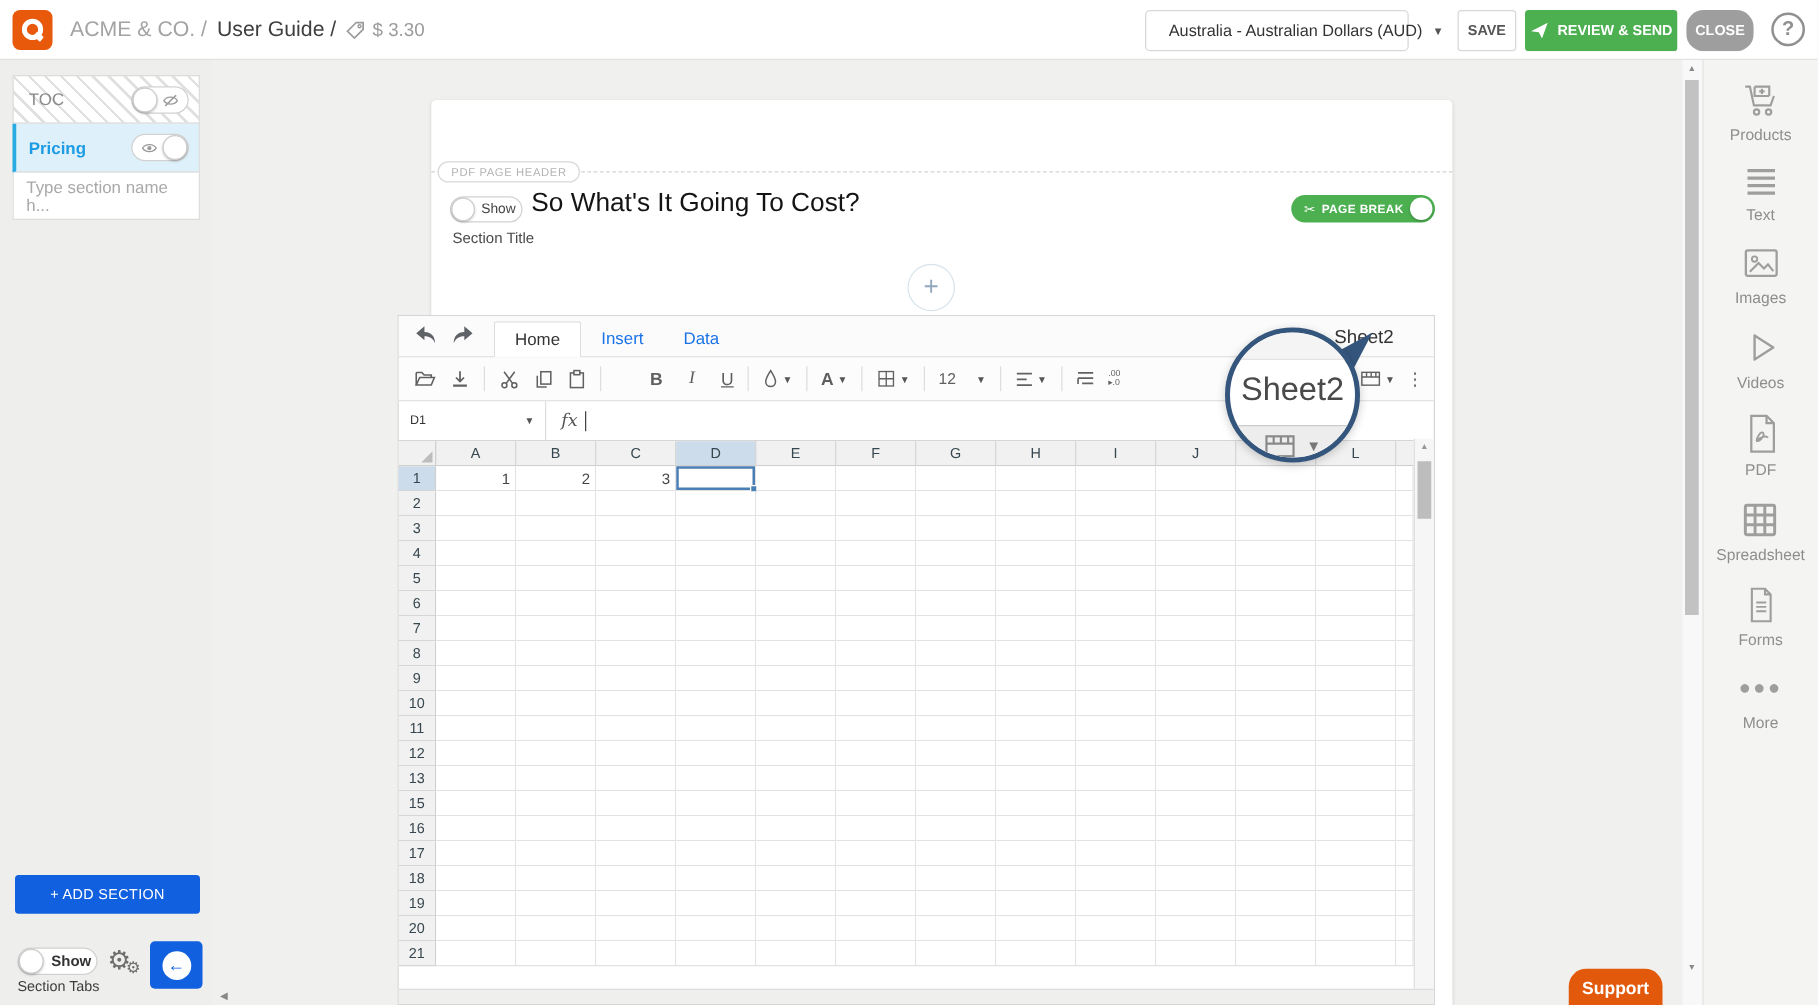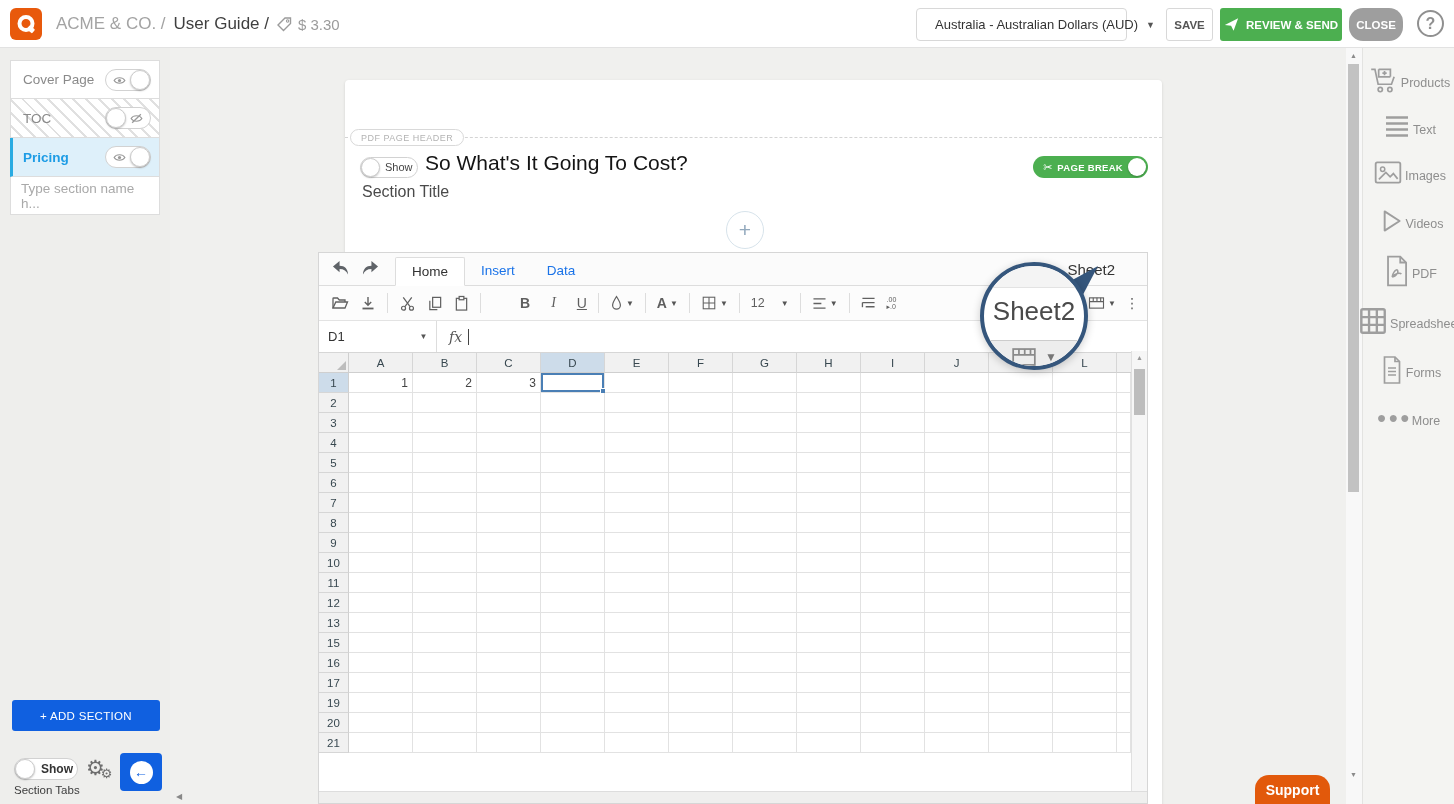--- a/index.html
+++ b/index.html
@@ -48,21 +48,21 @@
 
   
   .canvas { position:absolute; left:170px; top:48px; width:1176px; height:756px; background:#f0f0ee; overflow:hidden; }
   .page { position:absolute; left:175px; top:32px; width:817px; height:730px; background:#fff; border-radius:4px 4px 0 0; box-shadow:0 1px 3px rgba(0,0,0,.13); }
   .pdf-dash { position:absolute; left:0; right:0; top:57px; border-top:1px dashed #d4d4d4; }
   .pdf-pill { position:absolute; left:5px; top:49px; height:17px; padding:0 10px; background:#fff; border:1px solid #d9d9d9; border-radius:9px; font-size:9px; color:#b3b3b3; letter-spacing:.5px; display:flex; align-items:center; }
   .title-show { position:absolute; left:15px; top:77px; width:58px; height:21px; border:1px solid #d2d2d2; border-radius:11px; background:#fff; cursor:pointer; }
   .title-show .knob { position:absolute; left:0; top:0; width:19px; height:19px; border-radius:50%; background:#fff; border:1px solid #ccc; box-shadow:0 1px 2px rgba(0,0,0,.2); }
   .title-show .lbl { position:absolute; left:24px; top:3px; font-size:11px; color:#444; }
   .page-title { position:absolute; left:80px; top:71px; font-size:21px; color:#141414; }
-  .sectitle-lbl { position:absolute; left:17px; top:103px; font-size:16px; color:#4a4a4a; }
+  .sectitle-lbl { position:absolute; left:17px; top:103px; font-size:12px; color:#4a4a4a; }
   .pagebreak { position:absolute; right:14px; top:76px; height:22px; background:#4caf50; border-radius:11px; display:flex; align-items:center; gap:5px; padding:0 2px 0 10px; cursor:pointer; }
   .pagebreak .txt { color:#fff; font-size:9.5px; font-weight:bold; letter-spacing:.3px; }
   .pagebreak .sc { color:#fff; font-size:11px; }
   .pagebreak .knob { width:18px; height:18px; border-radius:50%; background:#fff; box-shadow:0 1px 2px rgba(0,0,0,.25); }
   .add-block { position:absolute; left:381px; top:131px; width:38px; height:38px; border:1px solid #d7e3eb; border-radius:50%; background:#fff; color:#93a9bd; font-size:21px; font-weight:300; display:flex; align-items:center; justify-content:center; cursor:pointer; }
 
   
   .sheet { position:absolute; left:148px; top:204px; width:830px; height:552px; background:#fff; border:1px solid #d6d6d6; }
   .ss-tabbar { position:relative; height:33px; background:#fbfbfb; border-bottom:1px solid #ddd; display:flex; align-items:flex-end; }
   .ss-undo { position:absolute; left:12px; top:7px; cursor:pointer; } .ss-redo { position:absolute; left:42px; top:7px; cursor:pointer; }
@@ -73,21 +73,21 @@
   .ss-toolbar { position:relative; height:35px; background:#fcfcfc; border-bottom:1px solid #e3e3e3; display:flex; align-items:center; padding-left:12px; gap:11px; }
   .tb-sep { width:1px; height:20px; background:#ddd; }
   .tb-ic { display:flex; align-items:center; gap:3px; cursor:pointer; color:#616161; }
   .tb-txt { font-size:14px; color:#5f5f5f; cursor:pointer; }
   .tb-txt.b { font-weight:bold; } .tb-txt.i { font-style:italic; font-family:"Liberation Serif",serif; } .tb-txt.u { text-decoration:underline; }
   .dd { font-size:8px; color:#555; }
   .numfmt { font-size:7px; line-height:7px; color:#5f5f5f; cursor:pointer; }
   .tb-right { position:absolute; right:8px; display:flex; align-items:center; gap:9px; }
   .vdots { font-size:14px; color:#616161; letter-spacing:0; cursor:pointer; }
   .ss-fbar { height:32px; border-bottom:1px solid #d6d6d6; display:flex; align-items:center; }
-  .namebox { width:92px; height:100%; display:flex; align-items:center; padding-left:9px; font-size:13px; color:#333; }
+  .namebox { width:92px; height:100%; display:flex; align-items:center; padding-left:9px; font-size:10px; color:#333; }
   .namebox-dd { width:26px; height:100%; display:flex; align-items:center; justify-content:center; border-right:1px solid #ddd; cursor:pointer; }
   .fx { margin-left:12px; font-family:"DejaVu Serif",serif; font-style:italic; font-size:14px; color:#555; }
   .caret { margin-left:6px; width:1px; height:16px; background:#444; }
   .ss-grid { position:relative; }
   .hdr-row { display:flex; height:20px; background:#f1f1f1; }
   .corner { width:30px; border-right:1px solid #cfcfcf; border-bottom:1px solid #cfcfcf; position:relative; background:#f1f1f1; cursor:pointer; }
   .corner:after { content:""; position:absolute; right:2px; bottom:2px; border-left:9px solid transparent; border-bottom:9px solid #bdbdbd; }
   .colhdr { width:64px; border-right:1px solid #d6d6d6; border-bottom:1px solid #cfcfcf; font-size:11.5px; color:#37474f; display:flex; align-items:center; justify-content:center; cursor:pointer; }
   .colhdr.sel { background:#cddcea; }
   .hdr-sliver { flex:1; border-bottom:1px solid #cfcfcf; margin-right:16px; }
@@ -105,21 +105,21 @@
 
   
   .mag-pointer { position:absolute; left:700px; top:160px; pointer-events:none; }
   .magnifier { position:absolute; left:810px; top:214px; width:108px; height:108px; border-radius:50%; border:4px solid #35567c; background:#fff; overflow:hidden; box-shadow:0 2px 8px rgba(0,0,0,.2); }
   .magnifier .band-top { position:absolute; left:0; right:0; top:0; height:22px; background:#f4f4f4; border-bottom:1px solid #e3e3e3; }
   .magnifier .mtext { position:absolute; left:0; right:0; top:30px; text-align:center; font-size:26px; color:#4a4a4a; }
   .magnifier .band-bot { position:absolute; left:0; right:0; top:74px; bottom:0; background:#ededed; border-top:1px solid #ccc; display:flex; align-items:flex-start; justify-content:center; gap:8px; padding-top:5px; }
 
   
   .rsb { position:absolute; left:1362px; top:48px; width:92px; height:756px; background:#f4f4f2; border-left:1px solid #e3e3e1; display:flex; flex-direction:column; align-items:center; padding-top:16px; }
-  .tool { display:flex; align-items:center; margin-bottom:17px; cursor:pointer; }
+  .tool { display:flex; flex-direction:column; align-items:center; margin-bottom:17px; cursor:pointer; }
   .tool .tlabel { margin-top:5px; font-size:12.5px; color:#8e8e8e; }
   .tool .dots { font-size:16px; color:#9e9e9e; letter-spacing:2px; height:30px; display:flex; align-items:center; }
 
   
   .main-vscroll { position:absolute; left:1346px; top:48px; width:16px; height:756px; background:#f8f8f8; }
   .main-vscroll .up { position:absolute; top:4px; left:4px; font-size:7px; color:#8a8a8a; }
   .main-vscroll .dn { position:absolute; bottom:26px; left:4px; font-size:7px; color:#8a8a8a; }
   .main-vscroll .thumb { position:absolute; top:16px; left:2px; width:11px; height:428px; background:#c2c2c2; cursor:pointer; }
   .hscroll-left { position:absolute; left:6px; top:744px; font-size:8px; color:#888; }
   .support { position:absolute; left:1255px; top:775px; width:75px; height:29px; background:#e2590b; border-radius:14px 14px 0 0; color:#fff; font-size:14px; font-weight:bold; display:flex; align-items:center; justify-content:center; cursor:pointer; z-index:60; }
@@ -165,30 +165,20 @@
     <svg width="15" height="15" viewBox="0 0 18 18">
         <path d="M1 9.5 L17 1.5 L11.5 16.5 L8.5 10.5 Z" fill="#fff"></path>
       </svg>
     <span>REVIEW &amp; SEND</span>
   </div>
   <div class="btn btn-close">CLOSE</div>
   <div class="help">?</div>
 </header>
 
 <aside class="lsb">
-  <div class="sec-card">
-    <span class="sec-label">Cover Page</span>
-    <span class="tgl">
-      <svg class="eye" width="13" height="13" viewBox="0 0 12 12">
-          <path d="M1 6 C3 2.6 9 2.6 11 6 C9 9.4 3 9.4 1 6 Z" fill="none" stroke="#9a9a9a" stroke-width="1"></path>
-          <circle cx="6" cy="6" r="1.5" fill="#9a9a9a"></circle>
-        </svg>
-      <span class="knob r"></span>
-    </span>
-  </div>
   <div class="sec-card sec-toc">
     <span class="sec-label">TOC</span>
     <span class="tgl">
       <svg class="eye rt" width="13" height="13" viewBox="0 0 12 12">
           <path d="M1 6 C3 2.6 9 2.6 11 6 C9 9.4 3 9.4 1 6 Z" fill="none" stroke="#9a9a9a" stroke-width="1"></path>
           <path d="M2 10 L10 2" stroke="#9a9a9a" stroke-width="1.2"></path>
         </svg>
       <span class="knob l"></span>
     </span>
   </div>
@@ -621,20 +611,36 @@
             <div class="cell"></div>
             <div class="cell"></div>
             <div class="cell"></div>
             <div class="cell"></div>
             <div class="cell"></div>
             <div class="cell"></div>
             <div class="cell"></div>
             <div class="cell sliver"></div>
           </div>
           <div class="grow">
+            <div class="rowhdr">18</div>
+            <div class="cell"></div>
+            <div class="cell"></div>
+            <div class="cell"></div>
+            <div class="cell"></div>
+            <div class="cell"></div>
+            <div class="cell"></div>
+            <div class="cell"></div>
+            <div class="cell"></div>
+            <div class="cell"></div>
+            <div class="cell"></div>
+            <div class="cell"></div>
+            <div class="cell"></div>
+            <div class="cell sliver"></div>
+          </div>
+          <div class="grow">
             <div class="rowhdr">19</div>
             <div class="cell"></div>
             <div class="cell"></div>
             <div class="cell"></div>
             <div class="cell"></div>
             <div class="cell"></div>
             <div class="cell"></div>
             <div class="cell"></div>
             <div class="cell"></div>
             <div class="cell"></div>

